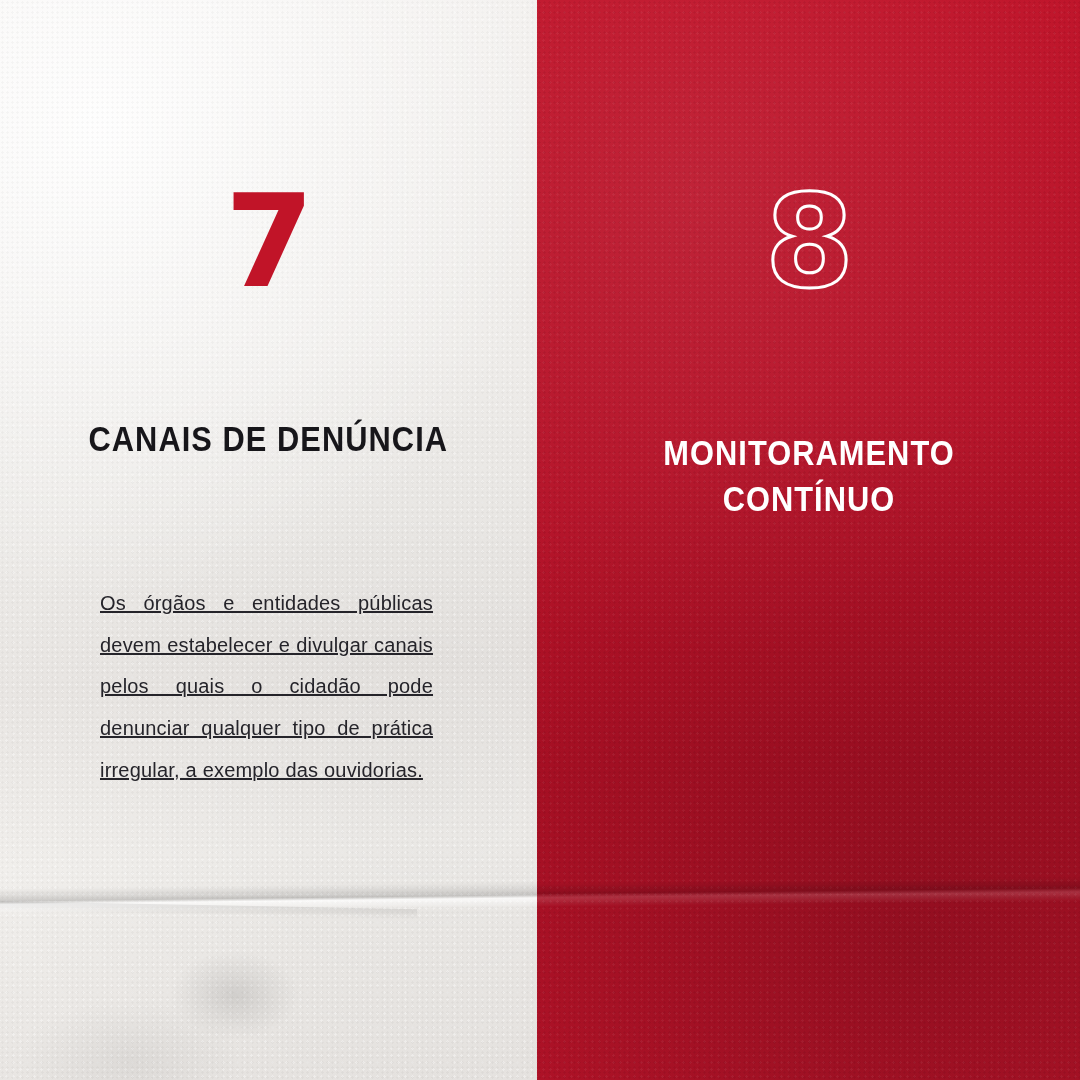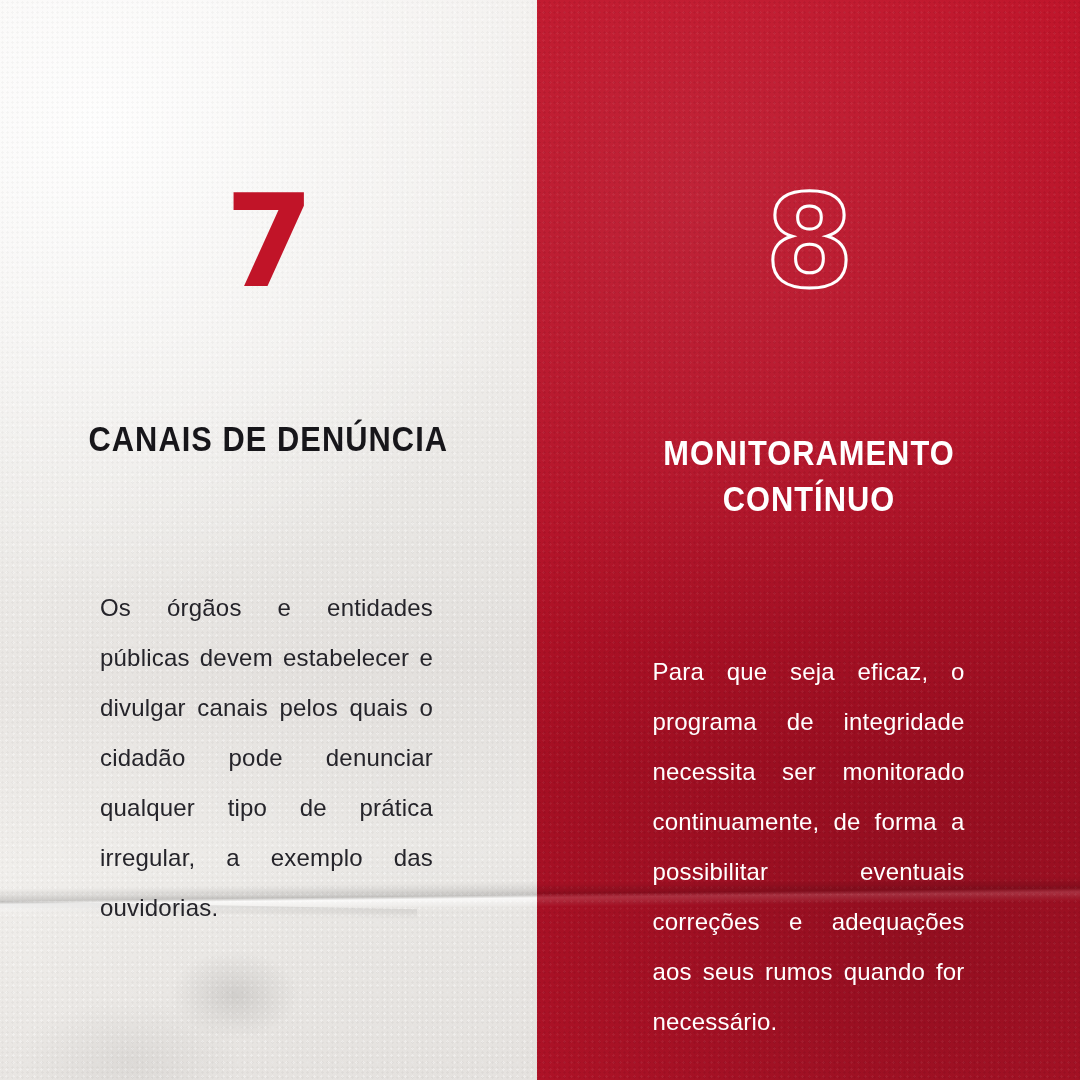--- a/index.html
+++ b/index.html
@@ -165,25 +165,26 @@
     max-width: 420px;
   }
   .heading-right {
     color: #ffffff;
     margin-top: 124px;
     max-width: 430px;
   }
 
   .body-text {
     font-family: "Liberation Sans", sans-serif;
-    font-size: 24px;
+    font-size: 20px;
     line-height: 2.08;
     text-align: justify;
     text-justify: inter-word;
     letter-spacing: 0.2px;
+    text-decoration: underline;
   }
   .body-left {
     color: #25242a;
     width: 333px;
     margin-top: 92px;
     margin-right: 4px;
   }
   .body-right {
     color: #ffffff;
     width: 312px;
@@ -210,19 +211,16 @@
       </div>
     </div>
   </section>
 
   <section class="panel-right">
     <div class="crease-r"></div>
 
     <div class="content">
       <div class="numeral numeral-right">8</div>
       <h2 class="heading heading-right">MONITORAMENTO CONTÍNUO</h2>
-      <div class="body-text body-right">
-        <p>Para que seja eficaz, o programa de integridade necessita ser monitorado continuamente, de forma a possibilitar eventuais correções e adequações aos seus rumos quando for necessário.</p>
-      </div>
     </div>
   </section>
 
 </div>
 
 </body></html>

